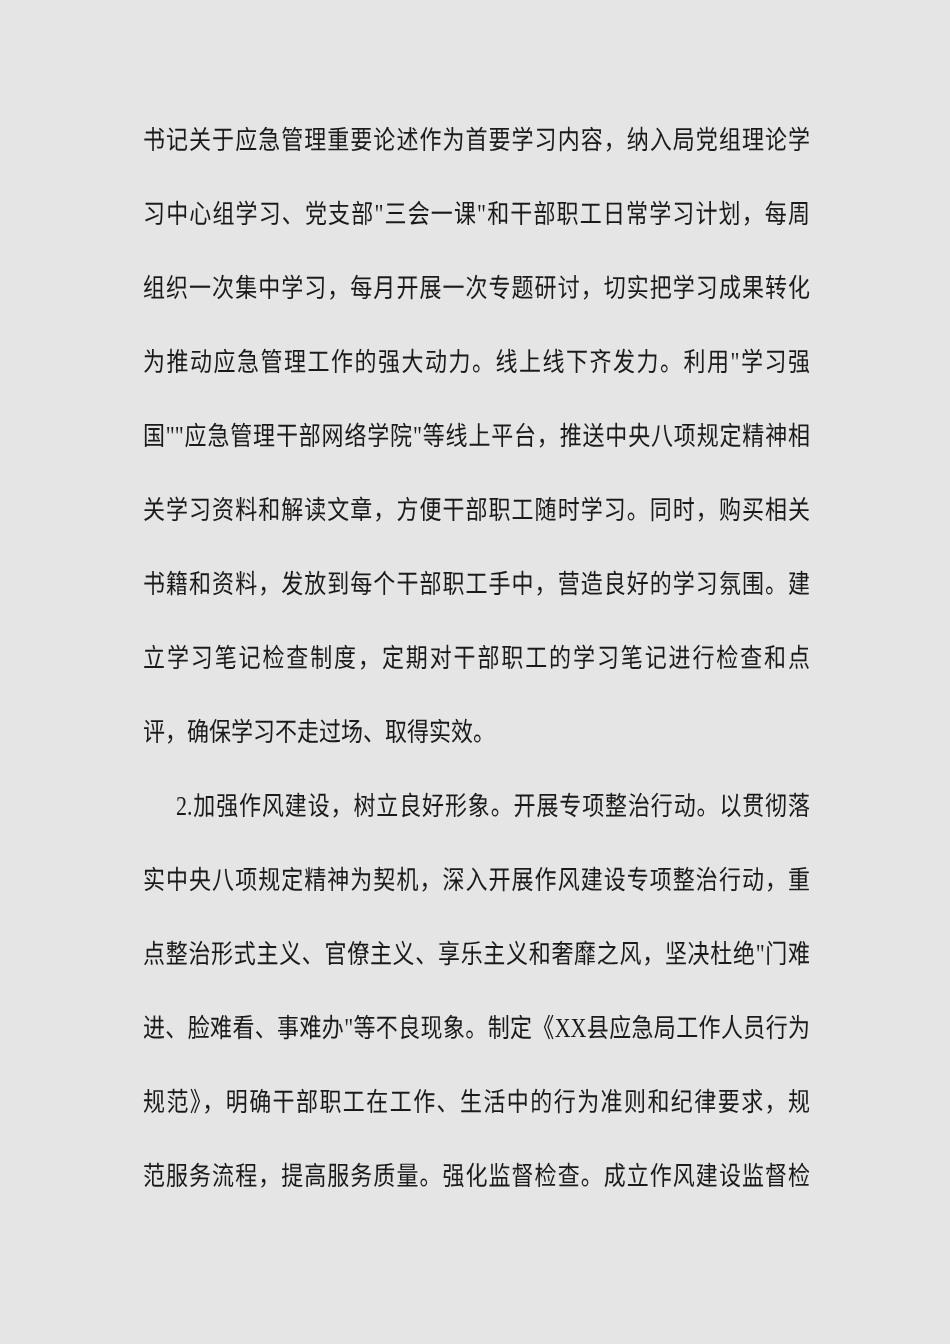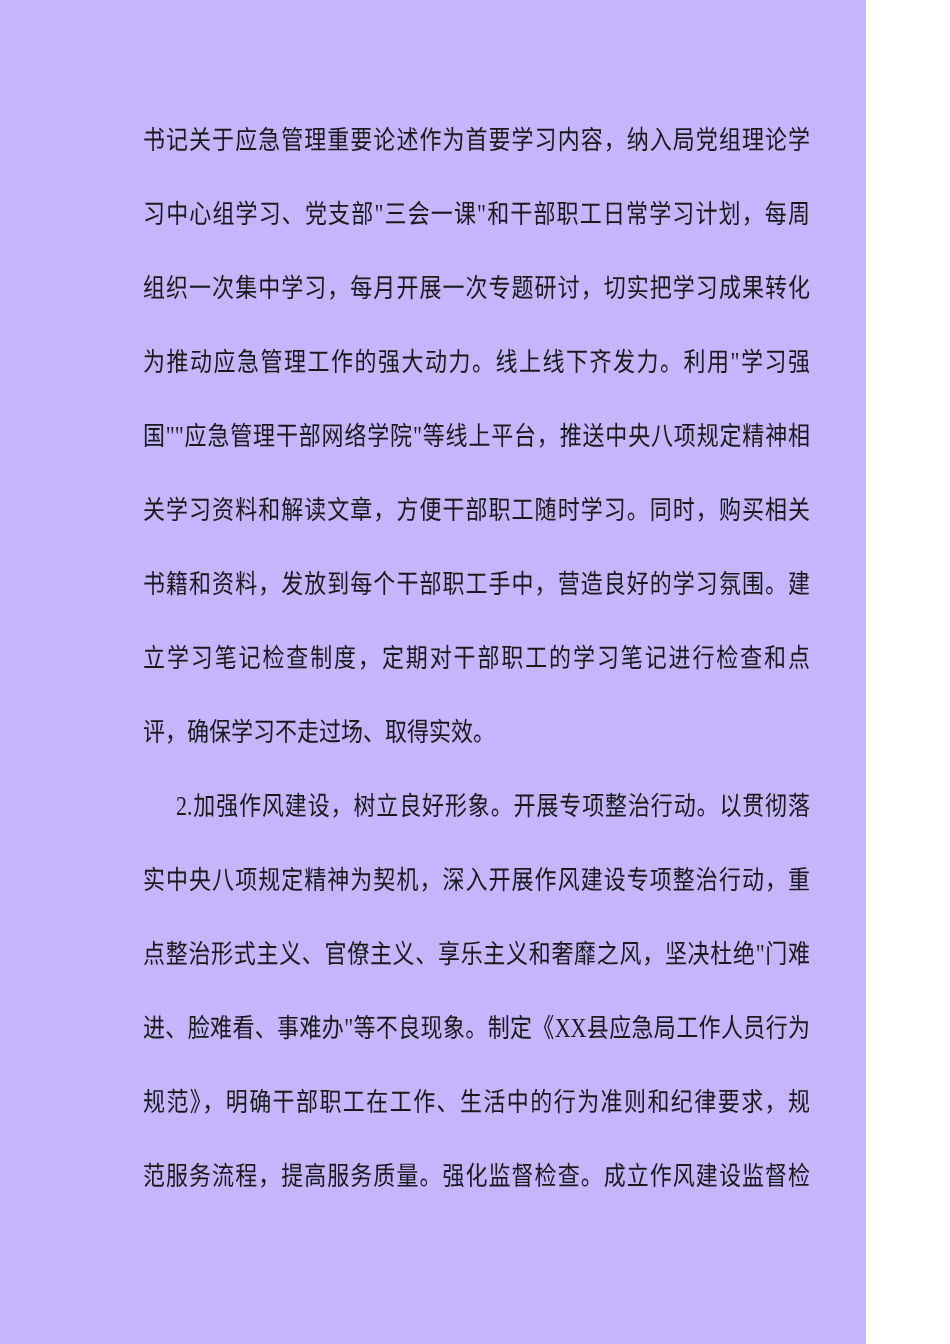--- a/index.html
+++ b/index.html
@@ -7,23 +7,23 @@
     padding: 0;
   }
   body {
     width: 950px;
     height: 1344px;
     background: #ffffff;
     overflow: hidden;
   }
   .page {
     position: relative;
-    width: 866px;
+    width: 950px;
     height: 1344px;
-    background: #c4b5fd;
+    background: #e5e5e5;
   }
   .textblock {
     position: absolute;
     left: 143px;
     top: 104px;
     width: 667px;
   }
   .line {
     font-family: "Liberation Serif", "DejaVu Serif", serif;
     font-size: 22px;

